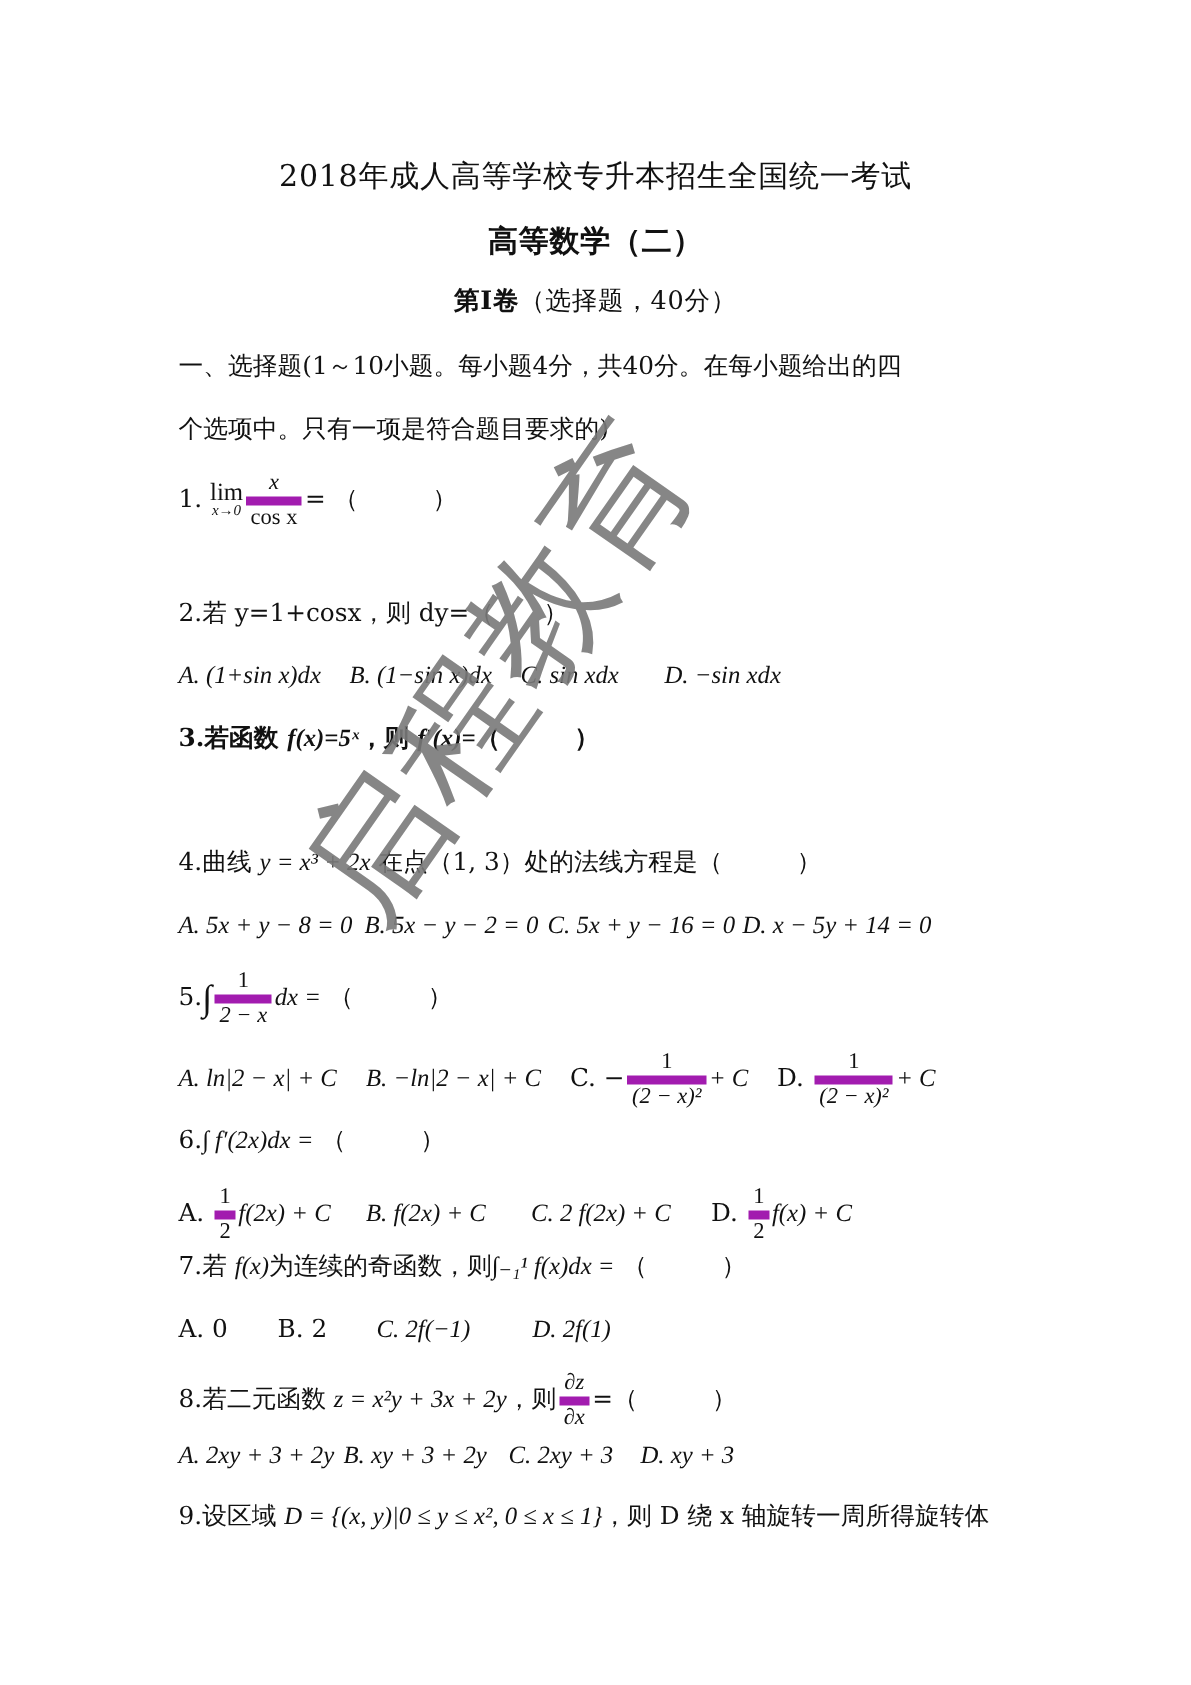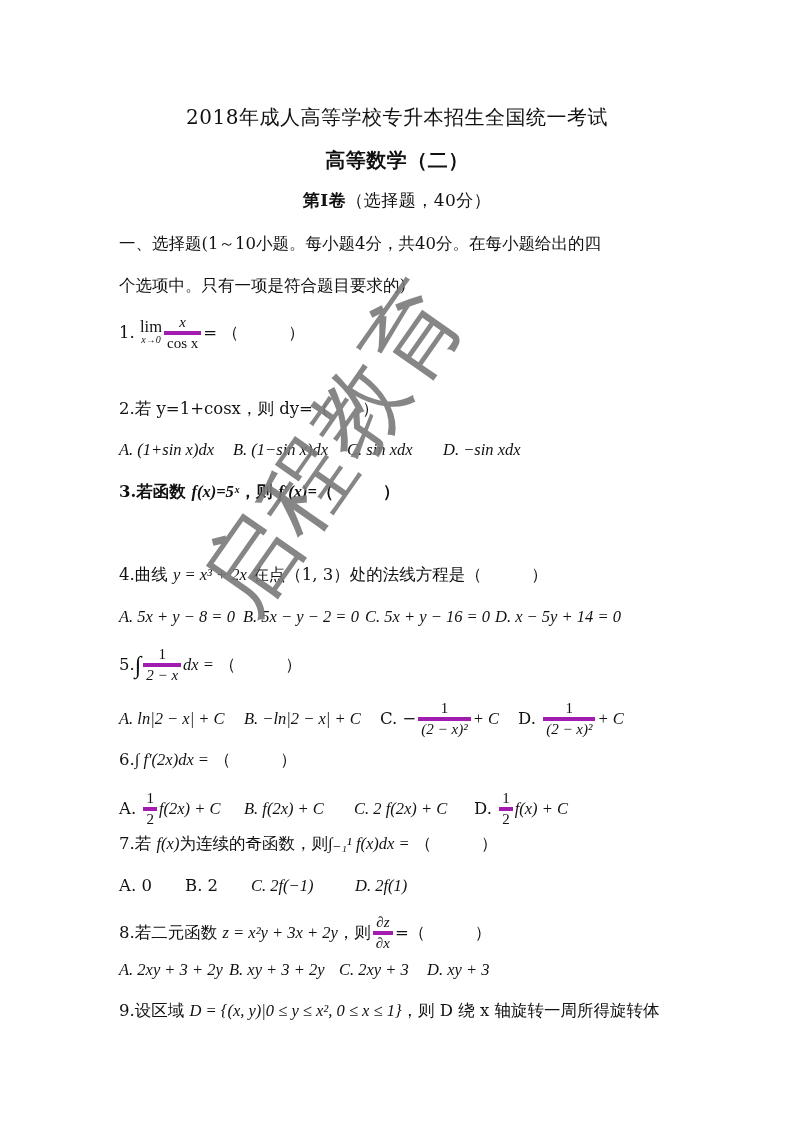--- a/index.html
+++ b/index.html
@@ -10,21 +10,21 @@
   .t1 { top: 104px; }
   .t2 { top: 147px; font-weight: bold; }
   .t3 { top: 189px; font-size: 17px; }
   .t3 b { font-weight: bold; }
   .line { position: absolute; left: 119px; font-size: 16.5px; white-space: nowrap; line-height: 24px; }
   .m { font-family: "Liberation Serif", "DejaVu Serif", serif; font-style: italic; }
   .r { font-family: "Liberation Serif", "DejaVu Serif", serif; font-style: normal; }
   .frac { display: inline-flex; flex-direction: column; align-items: center; vertical-align: middle;
           font-family: "Liberation Serif", serif; font-size: 15px; line-height: 17px; margin: 0 2px; }
   .frac .num { padding: 0 3px; }
-  .frac .den { border-top: 4px solid #a21caf; padding: 0 3px; }
+  .frac .den { border-top: 6px solid #a21caf; padding: 0 3px; }
   .lim { display: inline-flex; flex-direction: column; align-items: center; vertical-align: middle;
          font-family: "Liberation Serif", serif; line-height: 13px; }
   .lim .sub { font-size: 10px; font-style: italic; }
   .int { font-family: "Liberation Serif", serif; font-size: 24px; vertical-align: middle; }
   .opt { display: inline-block; }
   .watermark { position: absolute; left: 225px; top: 540px; font-family: "DejaVu Sans", sans-serif;
                font-size: 92px; color: #7a7a7a; opacity: 0.9; transform: rotate(-55deg);
                transform-origin: left center; letter-spacing: 2px; white-space: nowrap; pointer-events: none; }
 </style>
 </head>

